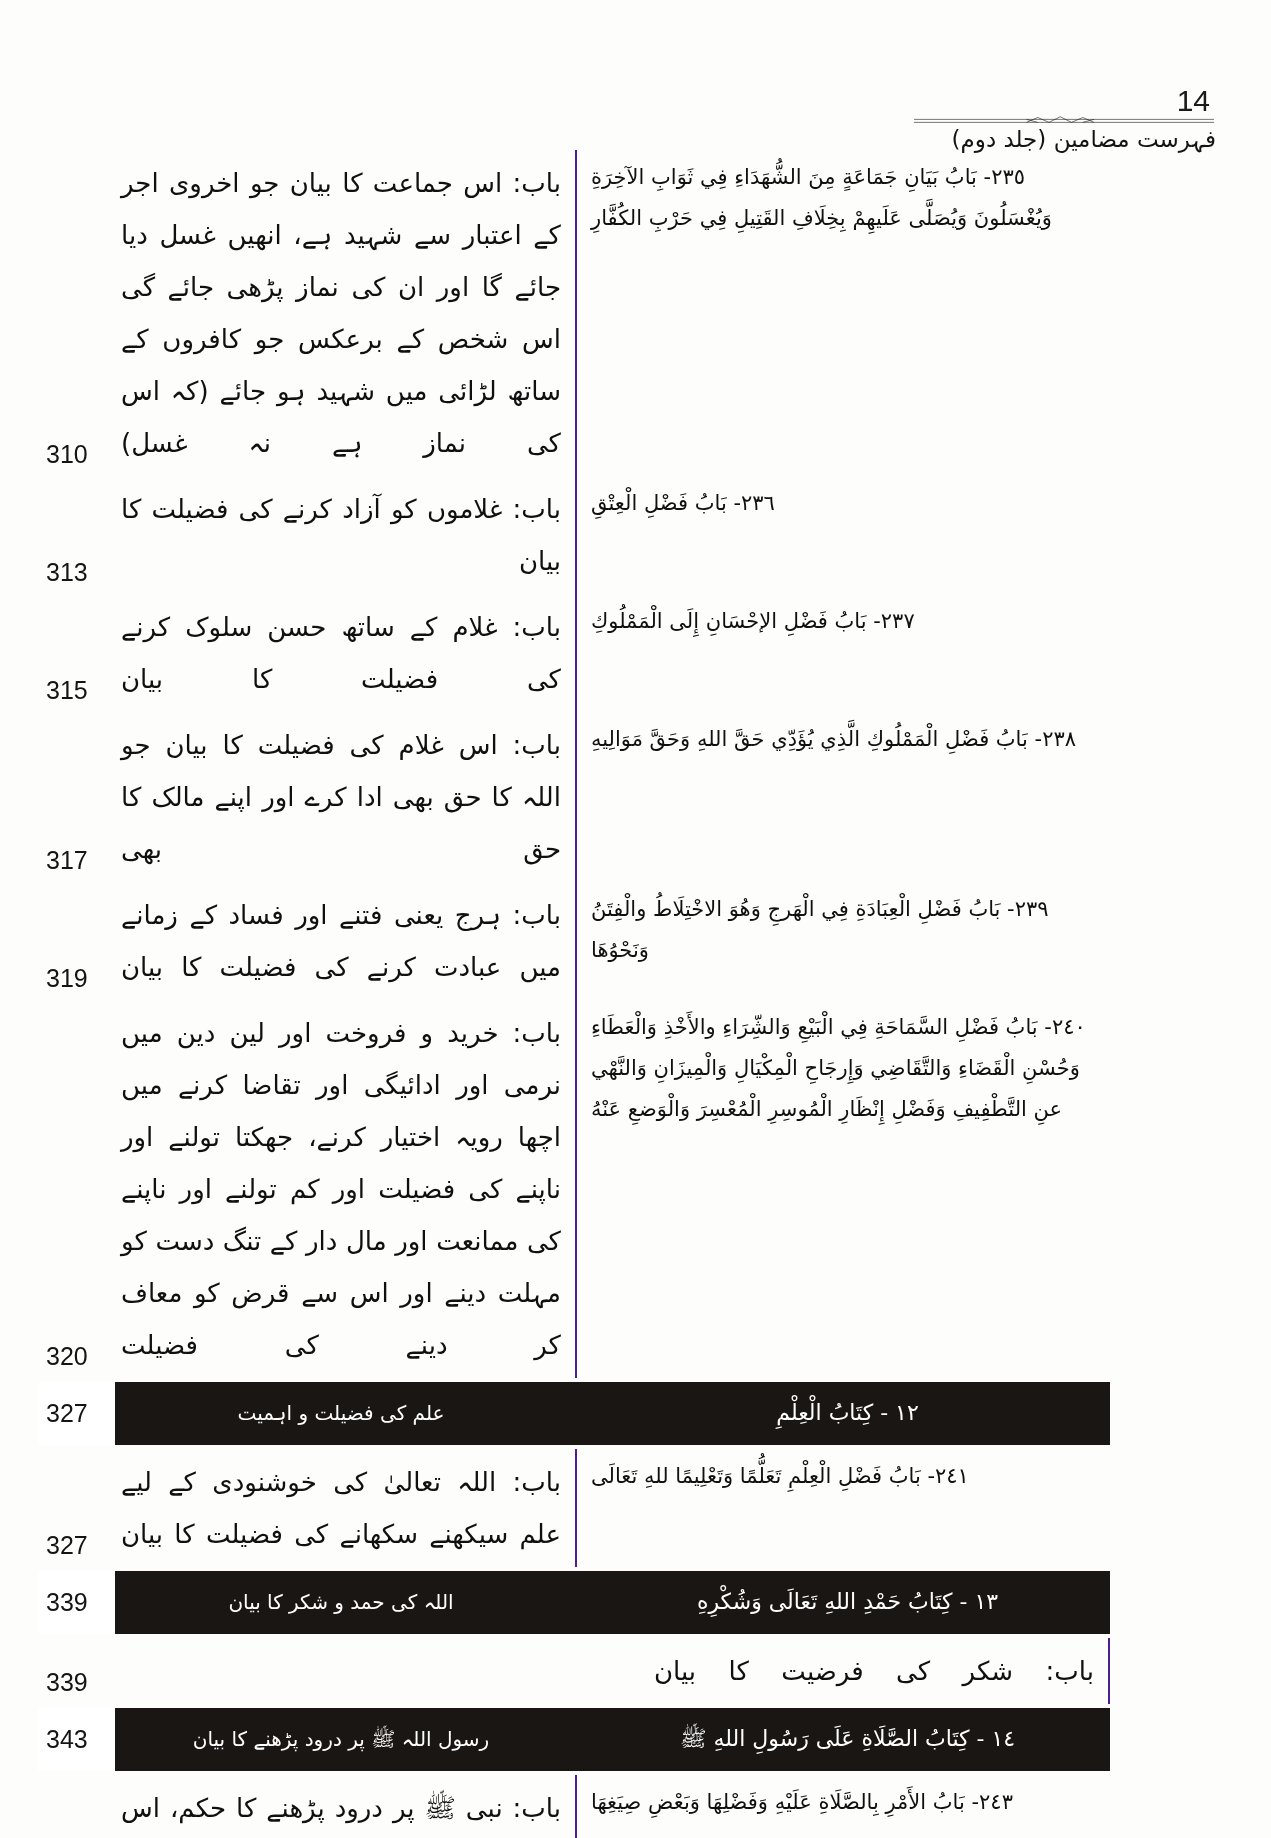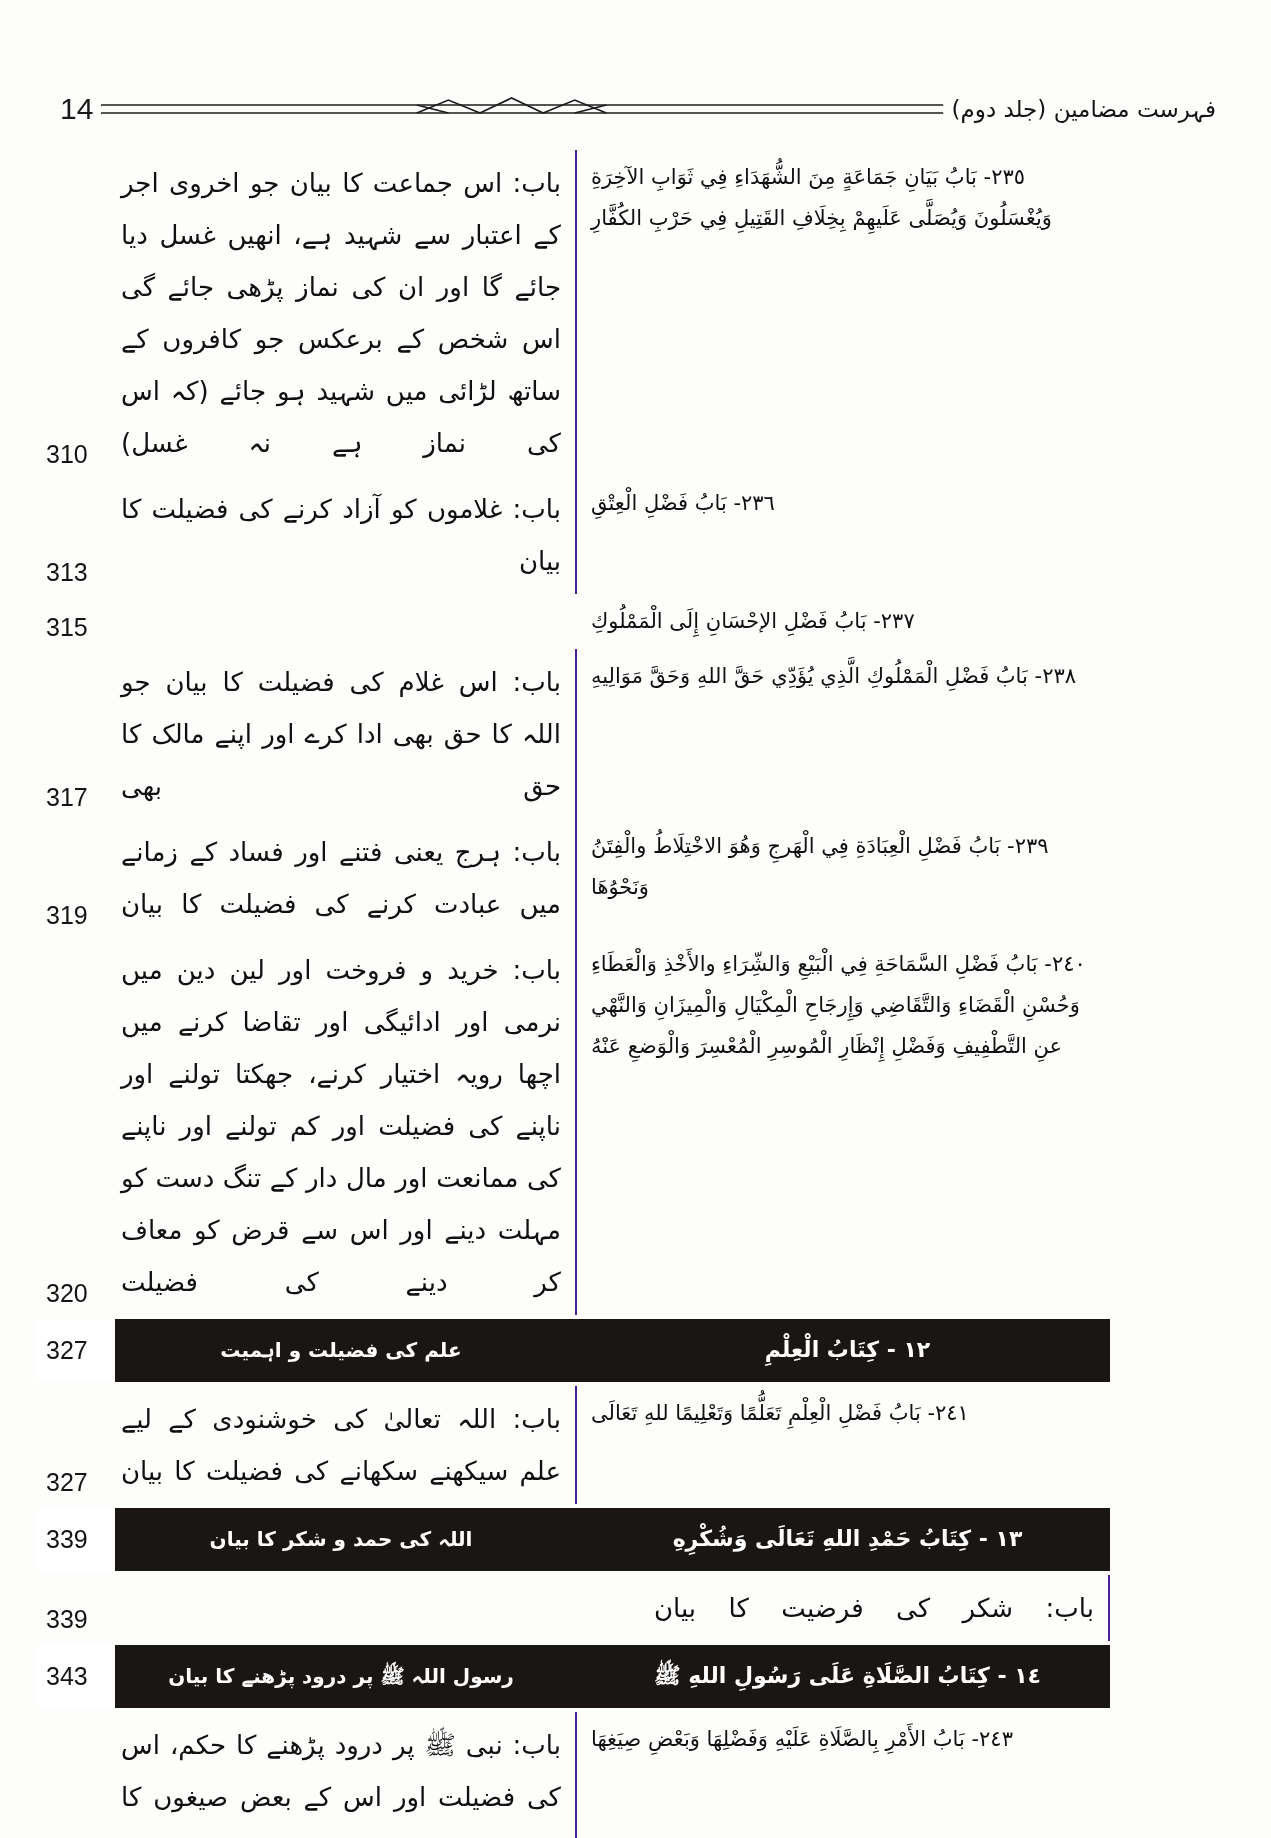--- a/index.html
+++ b/index.html
@@ -18,22 +18,23 @@
     box-sizing:border-box;
     padding:0;
     background:#fdfdfc;
   }
 
   
   .hdr{
     position:absolute;
     top:86px;left:60px;right:55px;
     height:46px;
-    display:flex;align-items:center;
+    display:flex;align-items:flex-end;
     direction:ltr;
+    flex-direction:column;
   }
   .hdr-num{
     font-family:"Liberation Sans",sans-serif;
     font-size:30px;font-weight:400;
     color:#1a1a1a;
     line-height:1;
     flex:0 0 auto;
     padding-right:6px;
   }
   .hdr-rule{
@@ -113,21 +114,21 @@
 
   
   .row.banner{
     background:#1a1613;
     color:#ffffff;
     margin:4px 0 4px 0;
   }
   .row.banner .c-ar,
   .row.banner .c-ur{
     color:#ffffff;
-    font-weight:bold;
+    font-weight:normal;
     padding-top:10px;padding-bottom:10px;
     text-align:center;
     text-align-last:center;
     display:flex;align-items:center;justify-content:center;
   }
   .row.banner .c-ur{
     border-right:2px solid #1a1613;
     font-size:20px;
   }
   .row.banner .c-ar{font-size:22px;}
@@ -164,20 +165,21 @@
         <div class="c-ur">باب: اس جماعت کا بیان جو اخروی اجر کے اعتبار سے شہید ہے، انھیں غسل دیا جائے گا اور ان کی نماز پڑھی جائے گی اس شخص کے برعکس جو کافروں کے ساتھ لڑائی میں شہید ہو جائے (کہ اس کی نماز ہے نہ غسل)</div>
         <div class="c-pg">310</div>
       </div>
       <div class="row">
         <div class="c-ar">٢٣٦- بَابُ فَضْلِ الْعِتْقِ</div>
         <div class="c-ur">باب: غلاموں کو آزاد کرنے کی فضیلت کا بیان</div>
         <div class="c-pg">313</div>
       </div>
       <div class="row">
         <div class="c-ar">٢٣٧- بَابُ فَضْلِ الإحْسَانِ إِلَى الْمَمْلُوكِ</div>
+        <div class="c-ur">باب: غلام کے ساتھ حسن سلوک کرنے کی فضیلت کا بیان</div>
         <div class="c-pg">315</div>
       </div>
       <div class="row">
         <div class="c-ar">٢٣٨- بَابُ فَضْلِ الْمَمْلُوكِ الَّذِي يُؤَدِّي حَقَّ اللهِ وَحَقَّ مَوَالِيهِ</div>
         <div class="c-ur">باب: اس غلام کی فضیلت کا بیان جو اللہ کا حق بھی ادا کرے اور اپنے مالک کا حق بھی</div>
         <div class="c-pg">317</div>
       </div>
       <div class="row">
         <div class="c-ar">٢٣٩- بَابُ فَضْلِ الْعِبَادَةِ فِي الْهَرجِ وَهُوَ الاخْتِلَاطُ والْفِتَنُ وَنَحْوُهَا</div>
         <div class="c-ur">باب: ہرج یعنی فتنے اور فساد کے زمانے میں عبادت کرنے کی فضیلت کا بیان</div>

